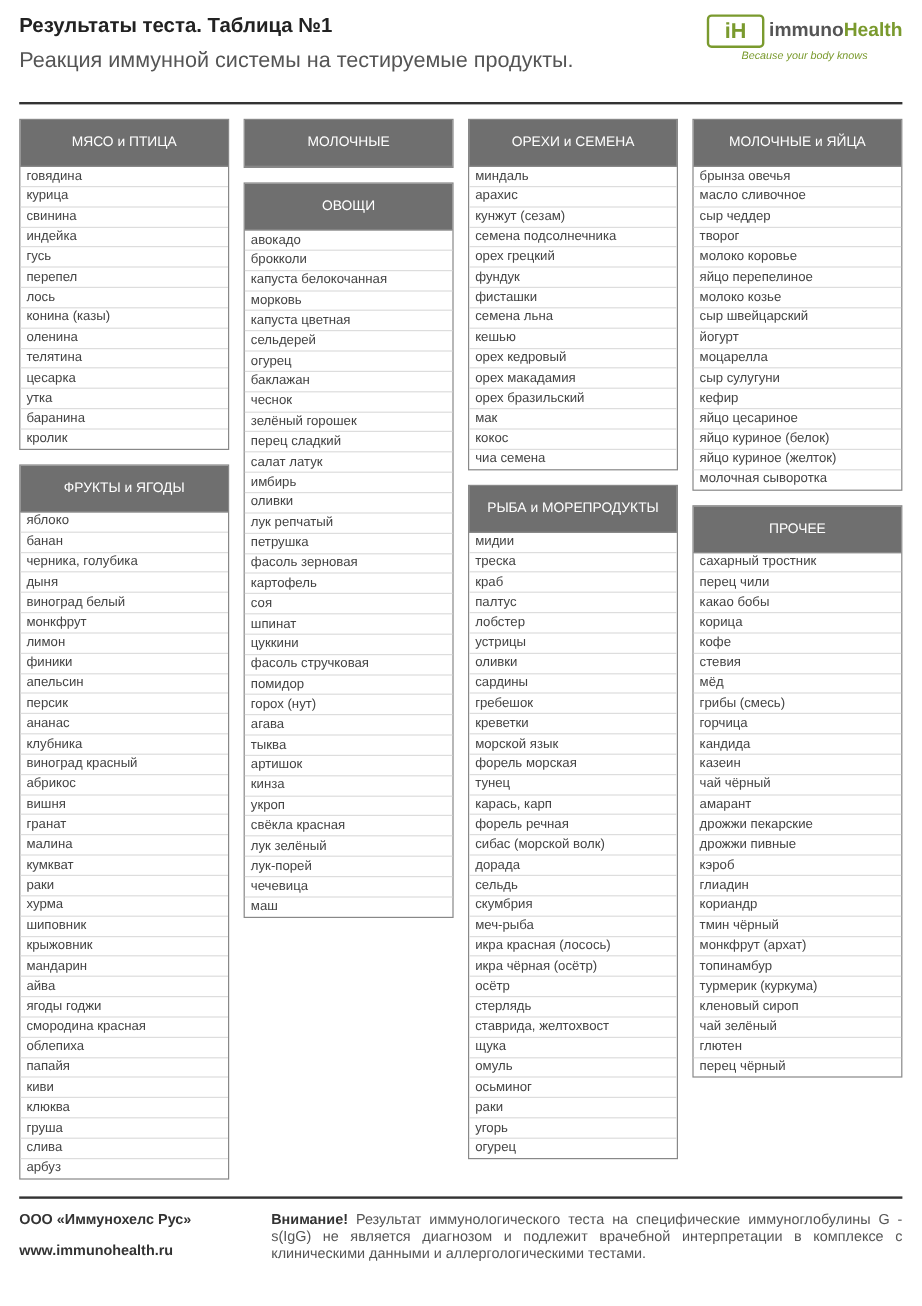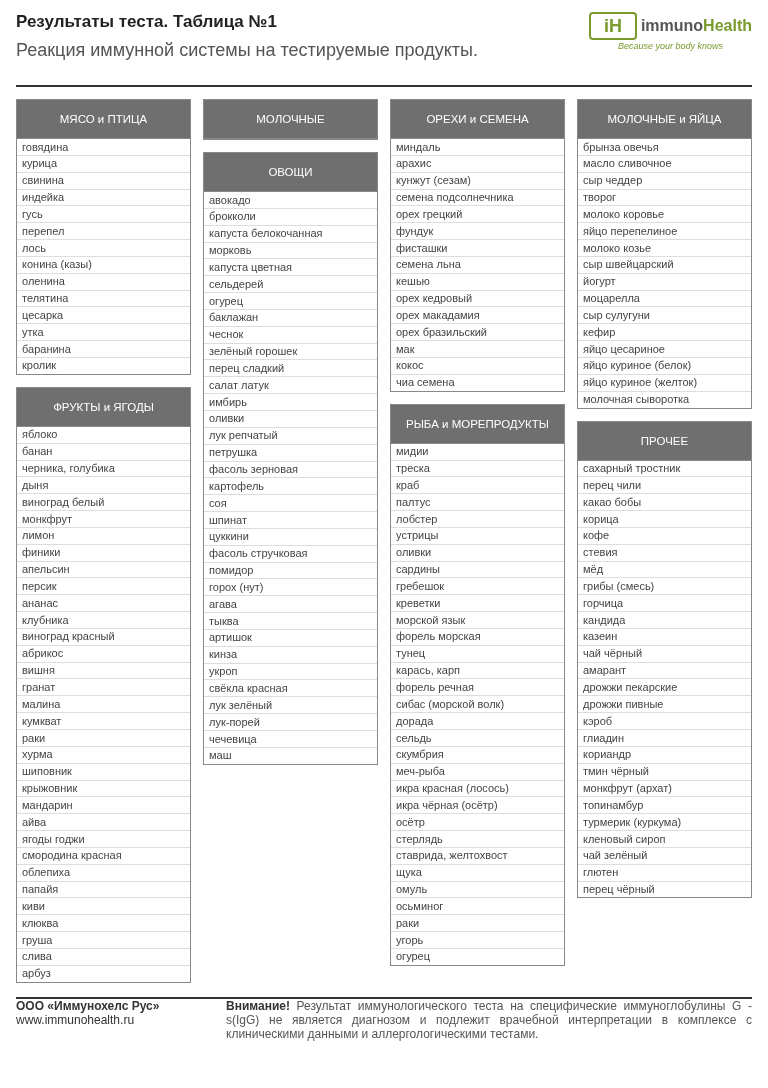--- a/index.html
+++ b/index.html
@@ -100,28 +100,28 @@
     border-bottom: 1px solid #ddd;
     white-space: nowrap;
     overflow: hidden;
   }
   .item:last-child { border-bottom: none; }
   .footer {
     display: flex;
     gap: 20px;
     margin-top: 14px;
     border-top: 2px solid #333;
-    padding-top: 0;
+    padding-top: 10px;
   }
   .footer-left {
     width: 190px;
     font-size: 12px;
   }
   .footer-left .company { font-weight: bold; }
-  .footer-left .url { font-weight: normal; }
+  .footer-left .url { font-weight: bold; margin-top: 12px; }
   .footer-right {
     flex: 1;
     font-size: 12px;
     color: #555;
     text-align: justify;
   }
   .footer-right strong { color: #333; }
 </style>
 </head>
 <body>

